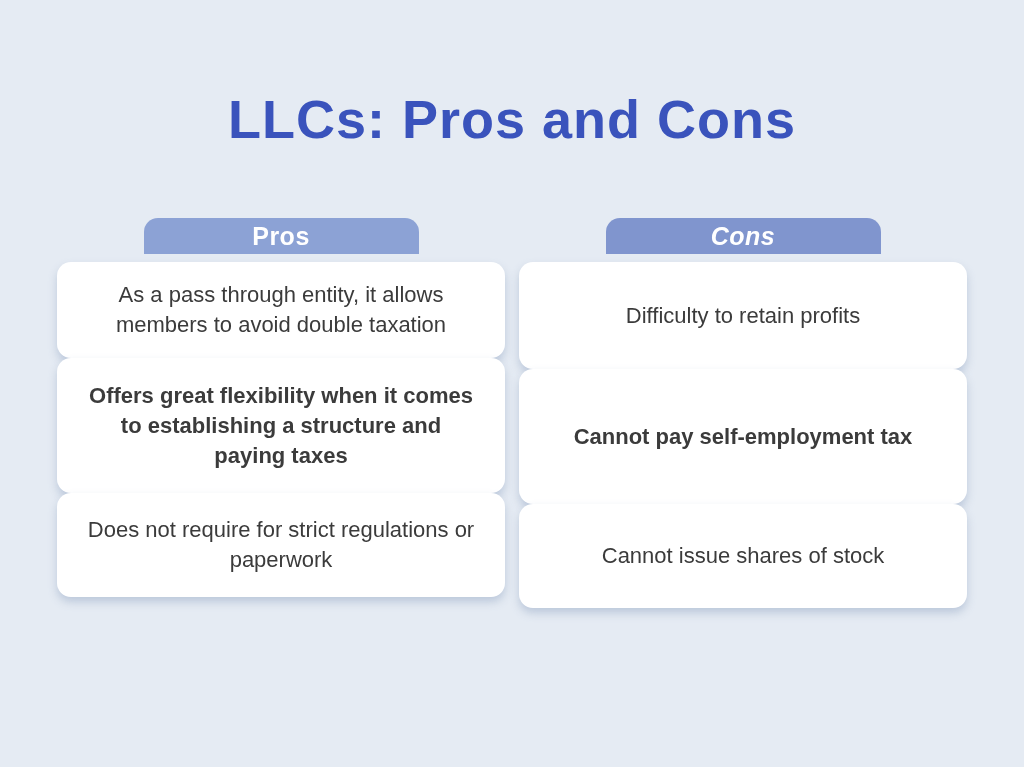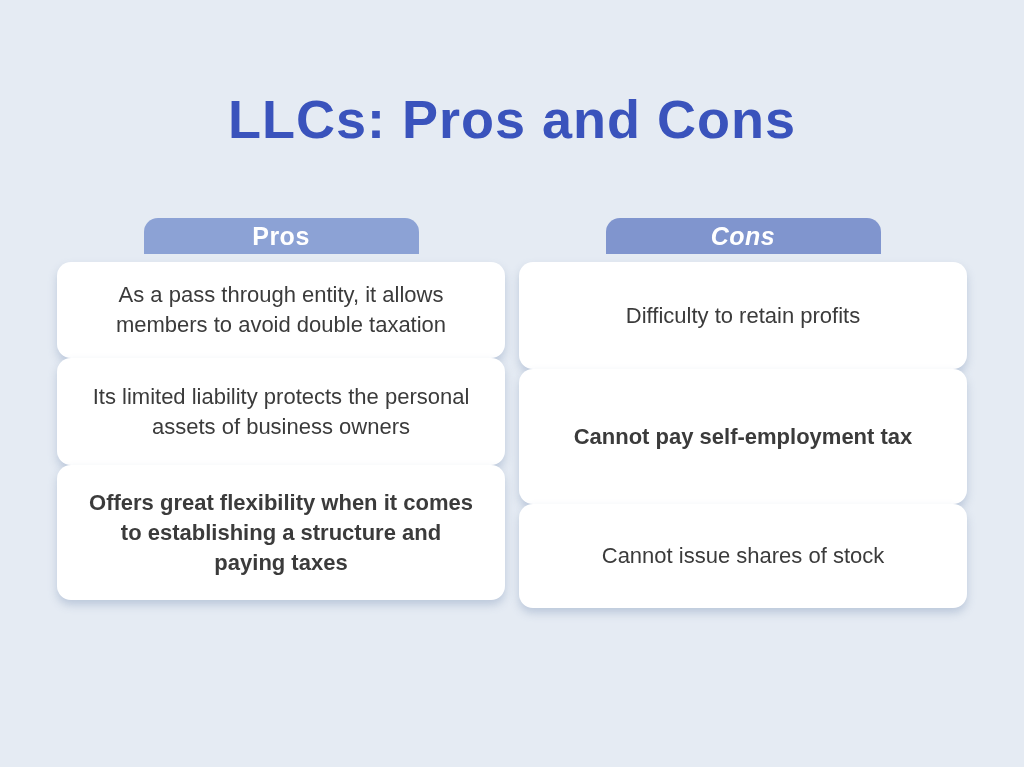--- a/index.html
+++ b/index.html
@@ -72,25 +72,25 @@
 
 <h1 class="page-title">LLCs: Pros and Cons</h1>
 
 <div class="board">
 
   <div class="column">
     <div class="tab pros">Pros</div>
     <div class="card row-1">
       <span>As a pass through entity, it allows members to avoid double taxation</span>
     </div>
-    <div class="card row-2">
-      <span>Its limited liability protects the personal assets of business owners</span>
-    </div>
     <div class="card row-3">
       <span>Offers great flexibility when it comes to establishing a structure and paying taxes</span>
+    </div>
+    <div class="card row-4">
+      <span>Does not require for strict regulations or paperwork</span>
     </div>
   </div>
 
   <div class="column">
     <div class="tab cons">Cons</div>
     <div class="card row-2">
       <span>Difficulty to retain profits</span>
     </div>
     <div class="card row-3">
       <span>Cannot pay self-employment tax</span>

